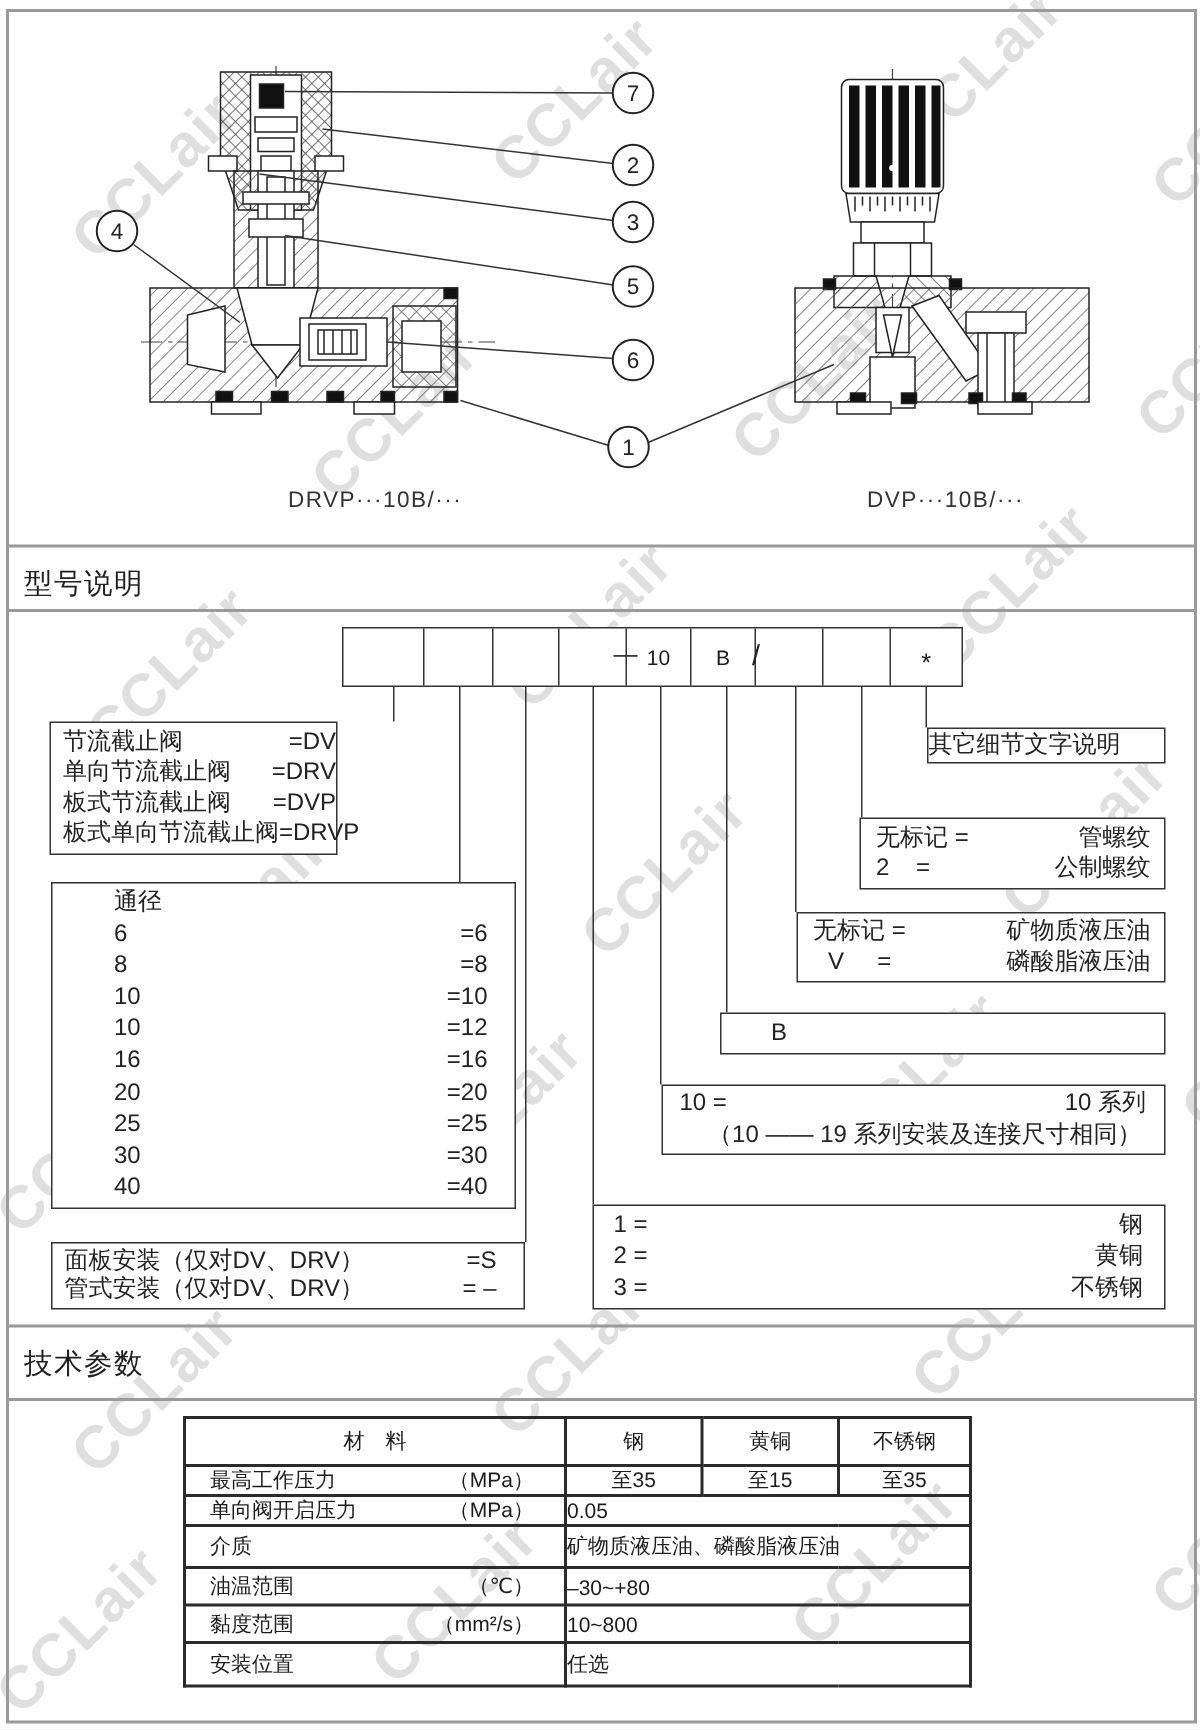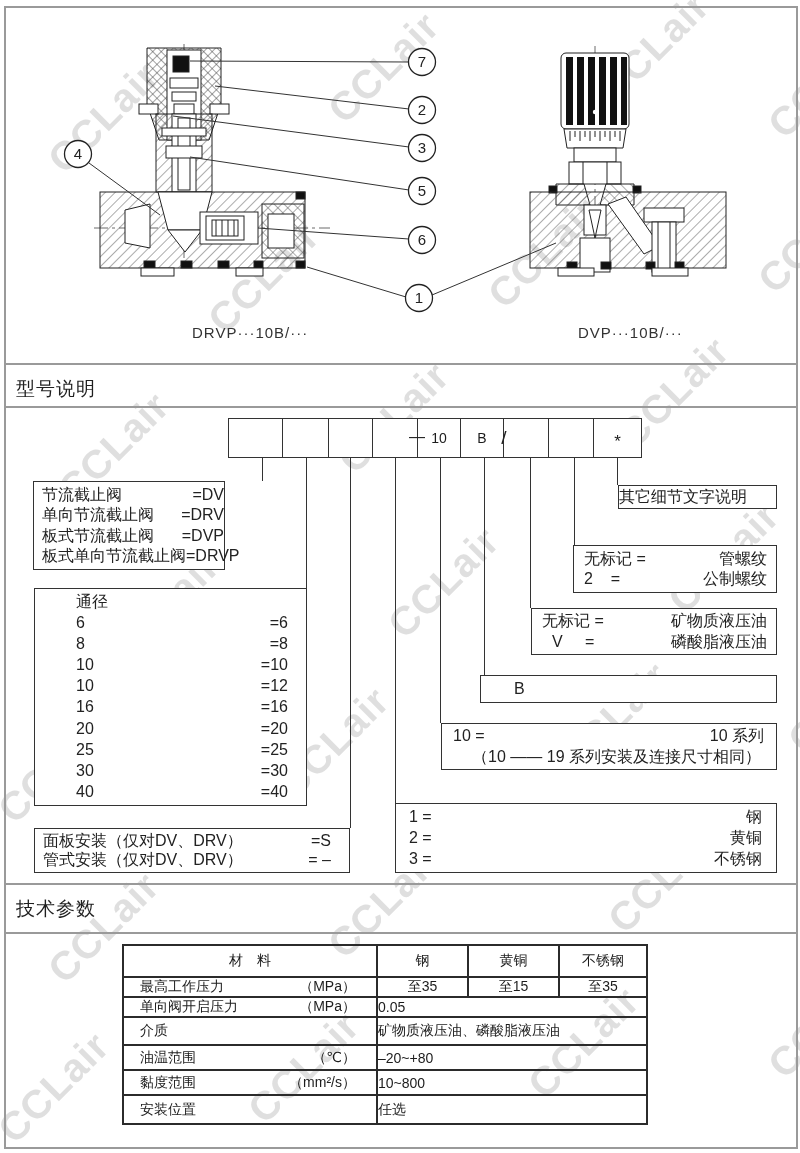--- a/index.html
+++ b/index.html
@@ -264,21 +264,21 @@
     <div class="mc-row">
       <span class="lbl" style="padding-left:8px;width:168px">板式节流截止阀</span>
       <span>=DVP</span>
       </div>
     <div class="mc-row">
       <span class="lbl" style="padding-left:8px;width:168px">板式单向节流截止阀</span>
       <span>=DRVP</span>
       </div>
   </div>
 
-  <div class="mc-box" style="left:34px;top:588px;width:273px;height:218px">
+  <div class="mc-box" style="left:34px;top:588px;width:310px;height:218px">
     <div class="mc-row">
       <span style="padding-left:41px">通径</span>
       </div>
     <div class="mc-row">
         <span class="lbl" style="padding-left:41px">6</span>
         <span class="val" style="padding-right:18px">=6</span>
       </div>
     <div class="mc-row">
         <span class="lbl" style="padding-left:41px">8</span>
         <span class="val" style="padding-right:18px">=8</span>
@@ -426,21 +426,21 @@
           </td>
       <td colspan="3" class="vcell">矿物质液压油、磷酸脂液压油</td>
     </tr>
     <tr style="height:25px">
       <td>
             <div class="lrow">
         <span>油温范围</span>
         <span>（℃）</span>
             </div>
           </td>
-      <td colspan="3" class="vcell">–20~+80</td>
+      <td colspan="3" class="vcell">–30~+80</td>
     </tr>
     <tr style="height:25px">
       <td>
             <div class="lrow">
         <span>黏度范围</span>
         <span>（mm²/s）</span>
             </div>
           </td>
       <td colspan="3" class="vcell">10~800</td>
     </tr>

